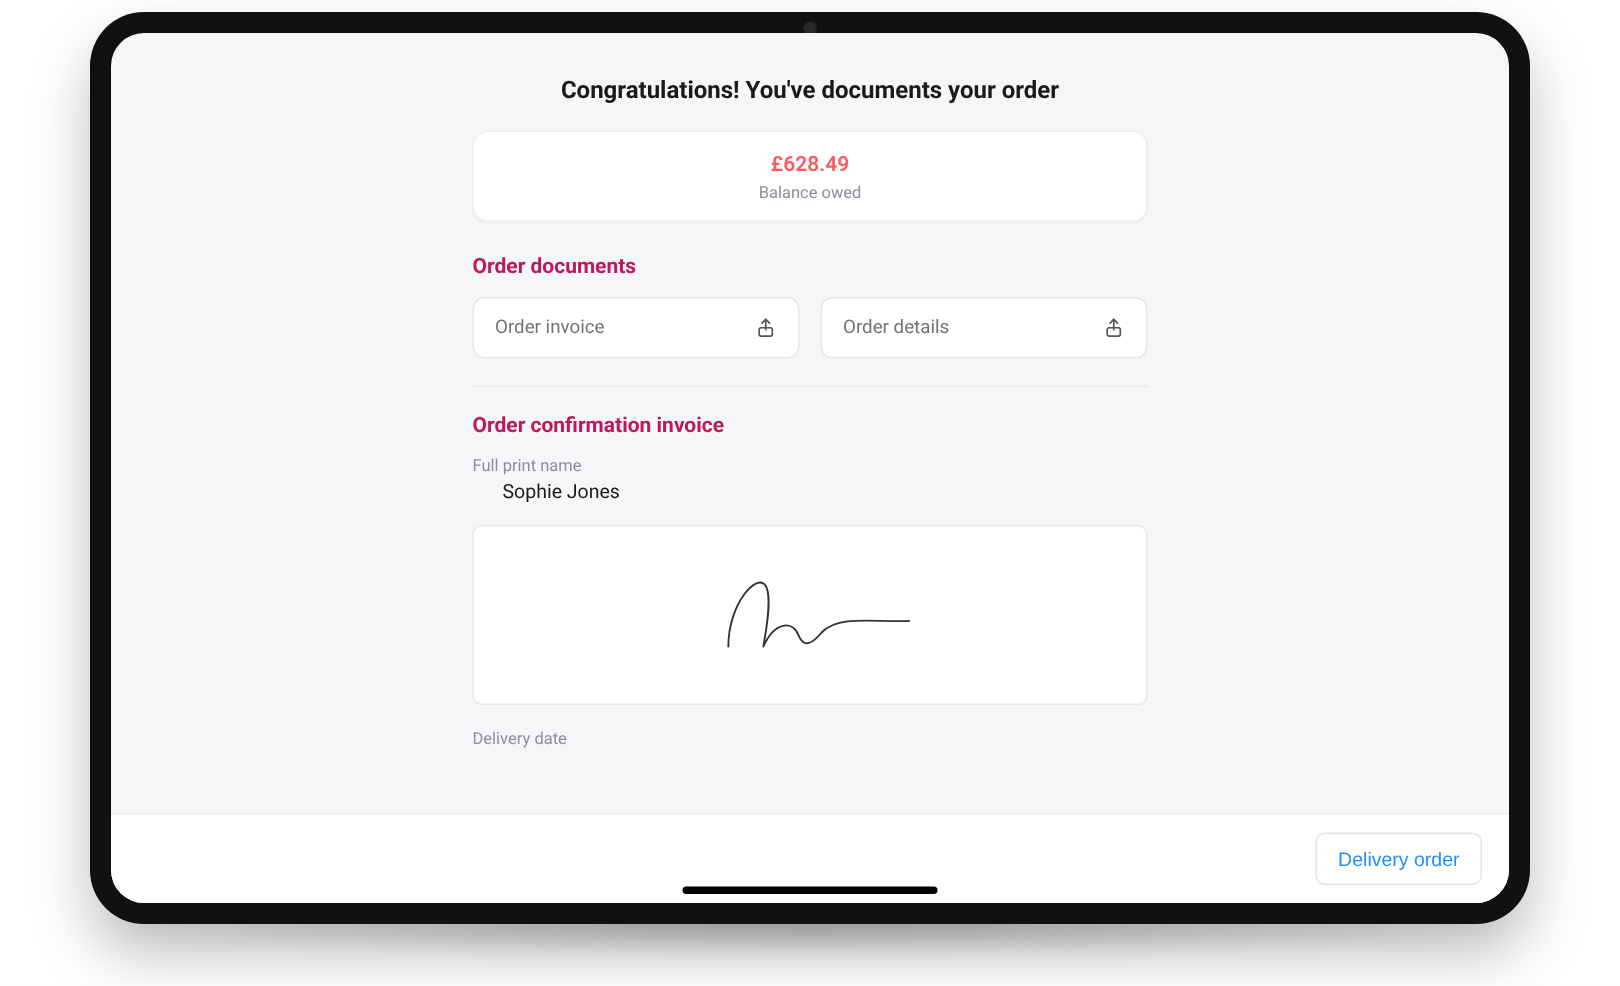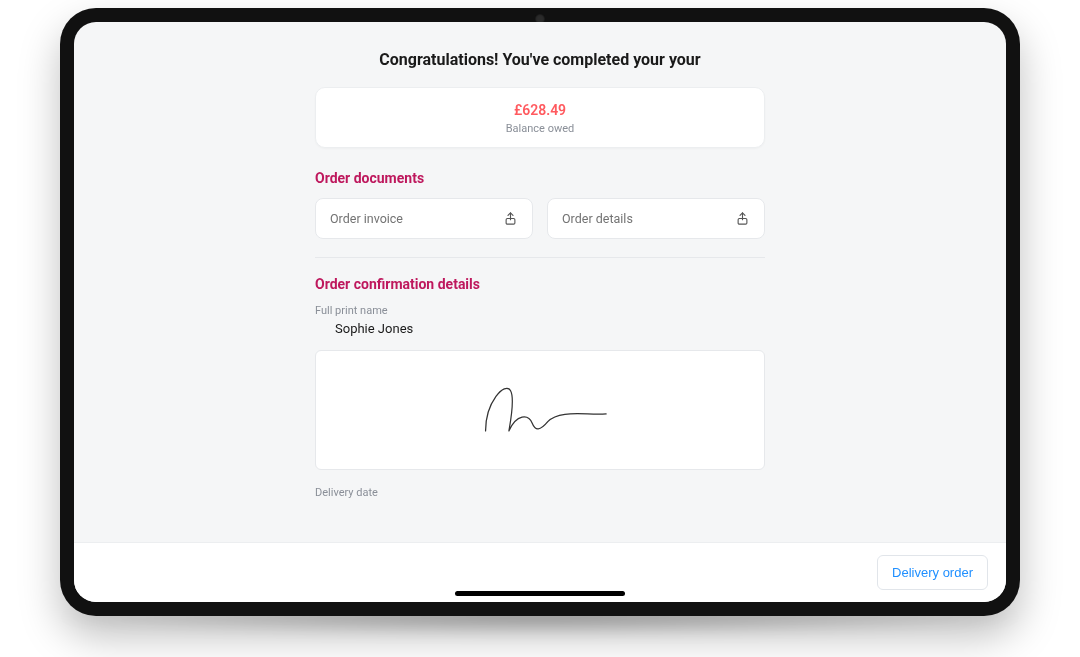--- a/index.html
+++ b/index.html
@@ -132,21 +132,21 @@
 <body>
 
 <div class="stage">
   <div class="tablet-shadow"></div>
   <div class="tablet">
     <div class="camera"></div>
     <div class="screen">
       <div class="content">
         <div class="inner">
 
-          <div class="page-title">Congratulations! You've completed your your</div>
+          <div class="page-title">Congratulations! You've documents your order</div>
 
           <div class="balance-card">
             <div class="balance-amount">£628.49</div>
             <div class="balance-label">Balance owed</div>
           </div>
 
           <div class="section-title">Order documents</div>
 
           <div class="doc-row">
             <div class="doc-btn">
@@ -166,21 +166,21 @@
                   <path d="M12 3v11"></path>
                   <path d="M8 7l4-4 4 4"></path>
                   <rect x="5" y="12" width="14" height="9" rx="2"></rect>
                 </svg>
               </span>
             </div>
           </div>
 
           <div class="divider"></div>
 
-          <div class="section-title">Order confirmation details</div>
+          <div class="section-title">Order confirmation invoice</div>
 
           <div class="field-label">Full print name</div>
           <div class="field-value">Sophie Jones</div>
 
           <div class="sig-box">
             <svg viewBox="0 0 200 90" fill="none" stroke="#333" stroke-width="1.6" stroke-linecap="round" stroke-linejoin="round">
               <path d="M30 72 C30 35, 55 8, 62 20 C68 30, 62 60, 60 72 C70 50, 85 50, 90 62 C94 72, 100 72, 110 60 C125 44, 160 52, 185 50"></path>
             </svg>
           </div>
 

